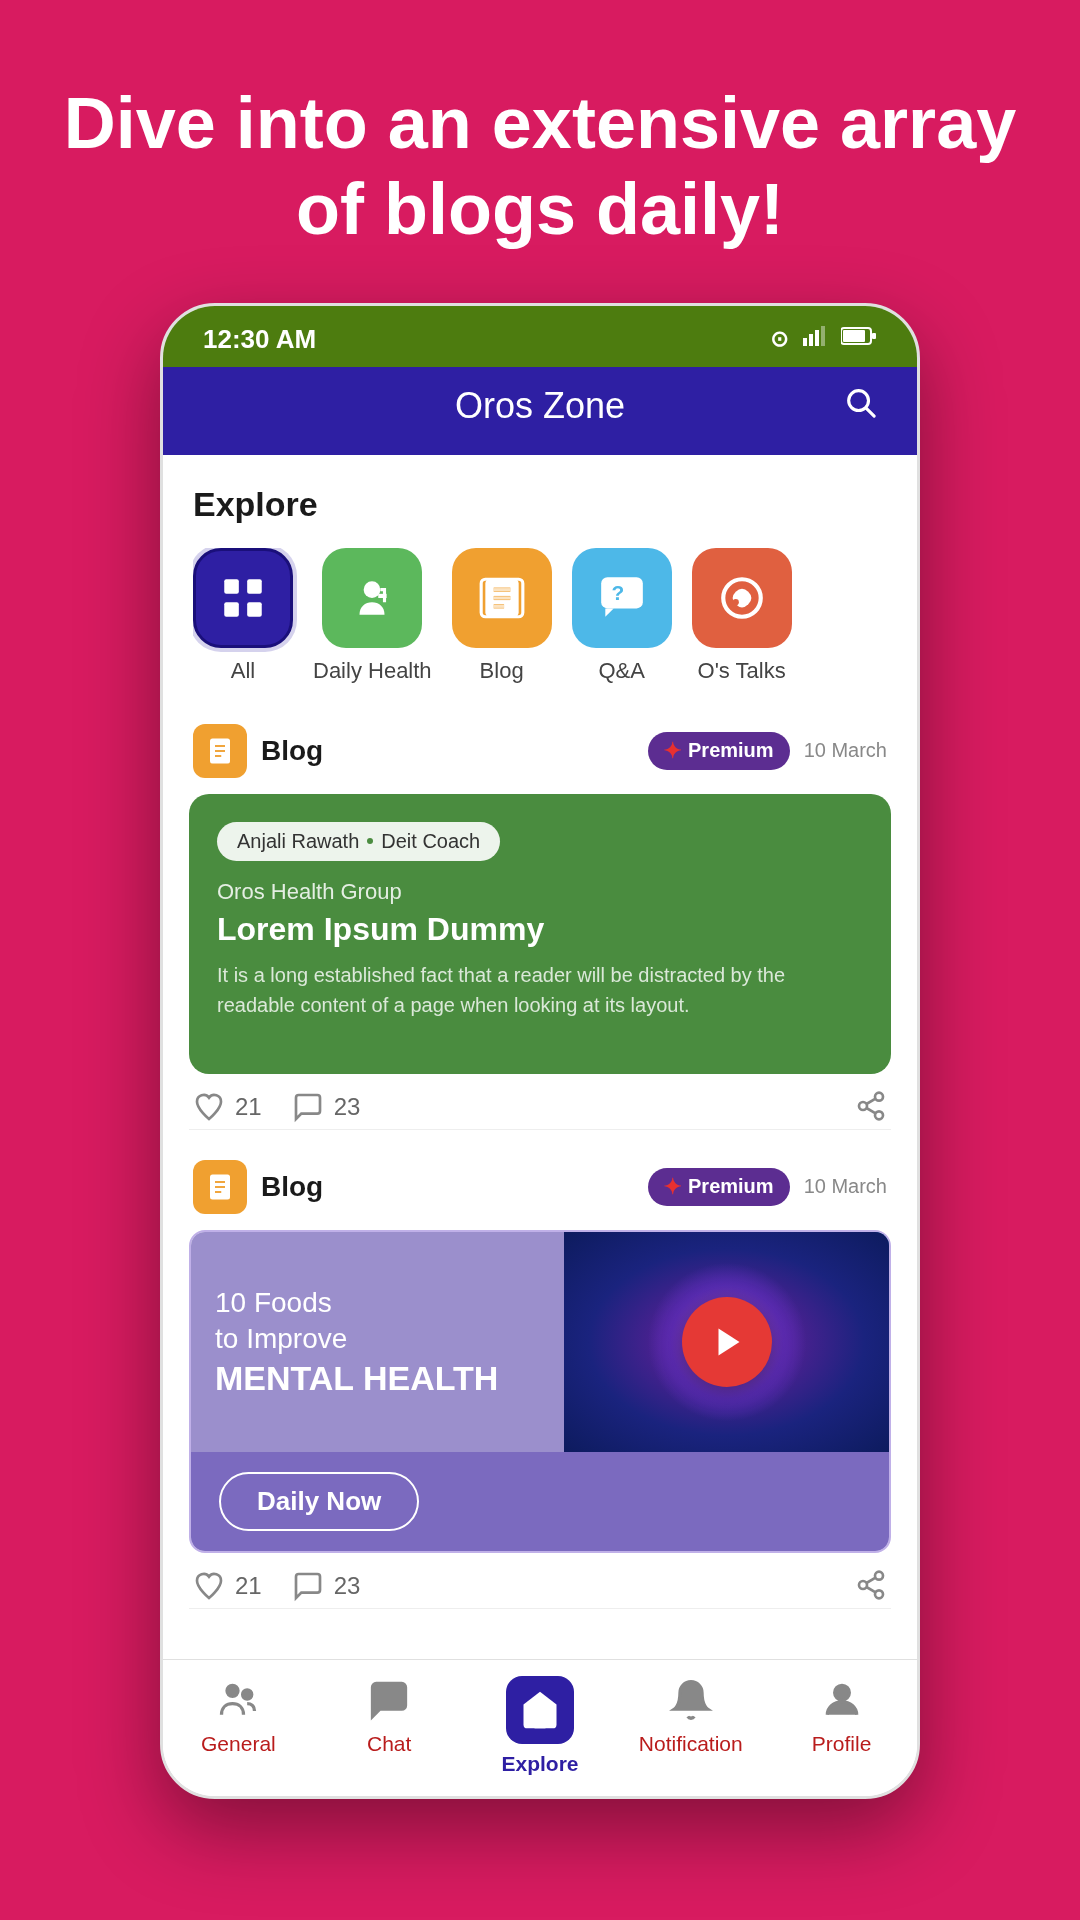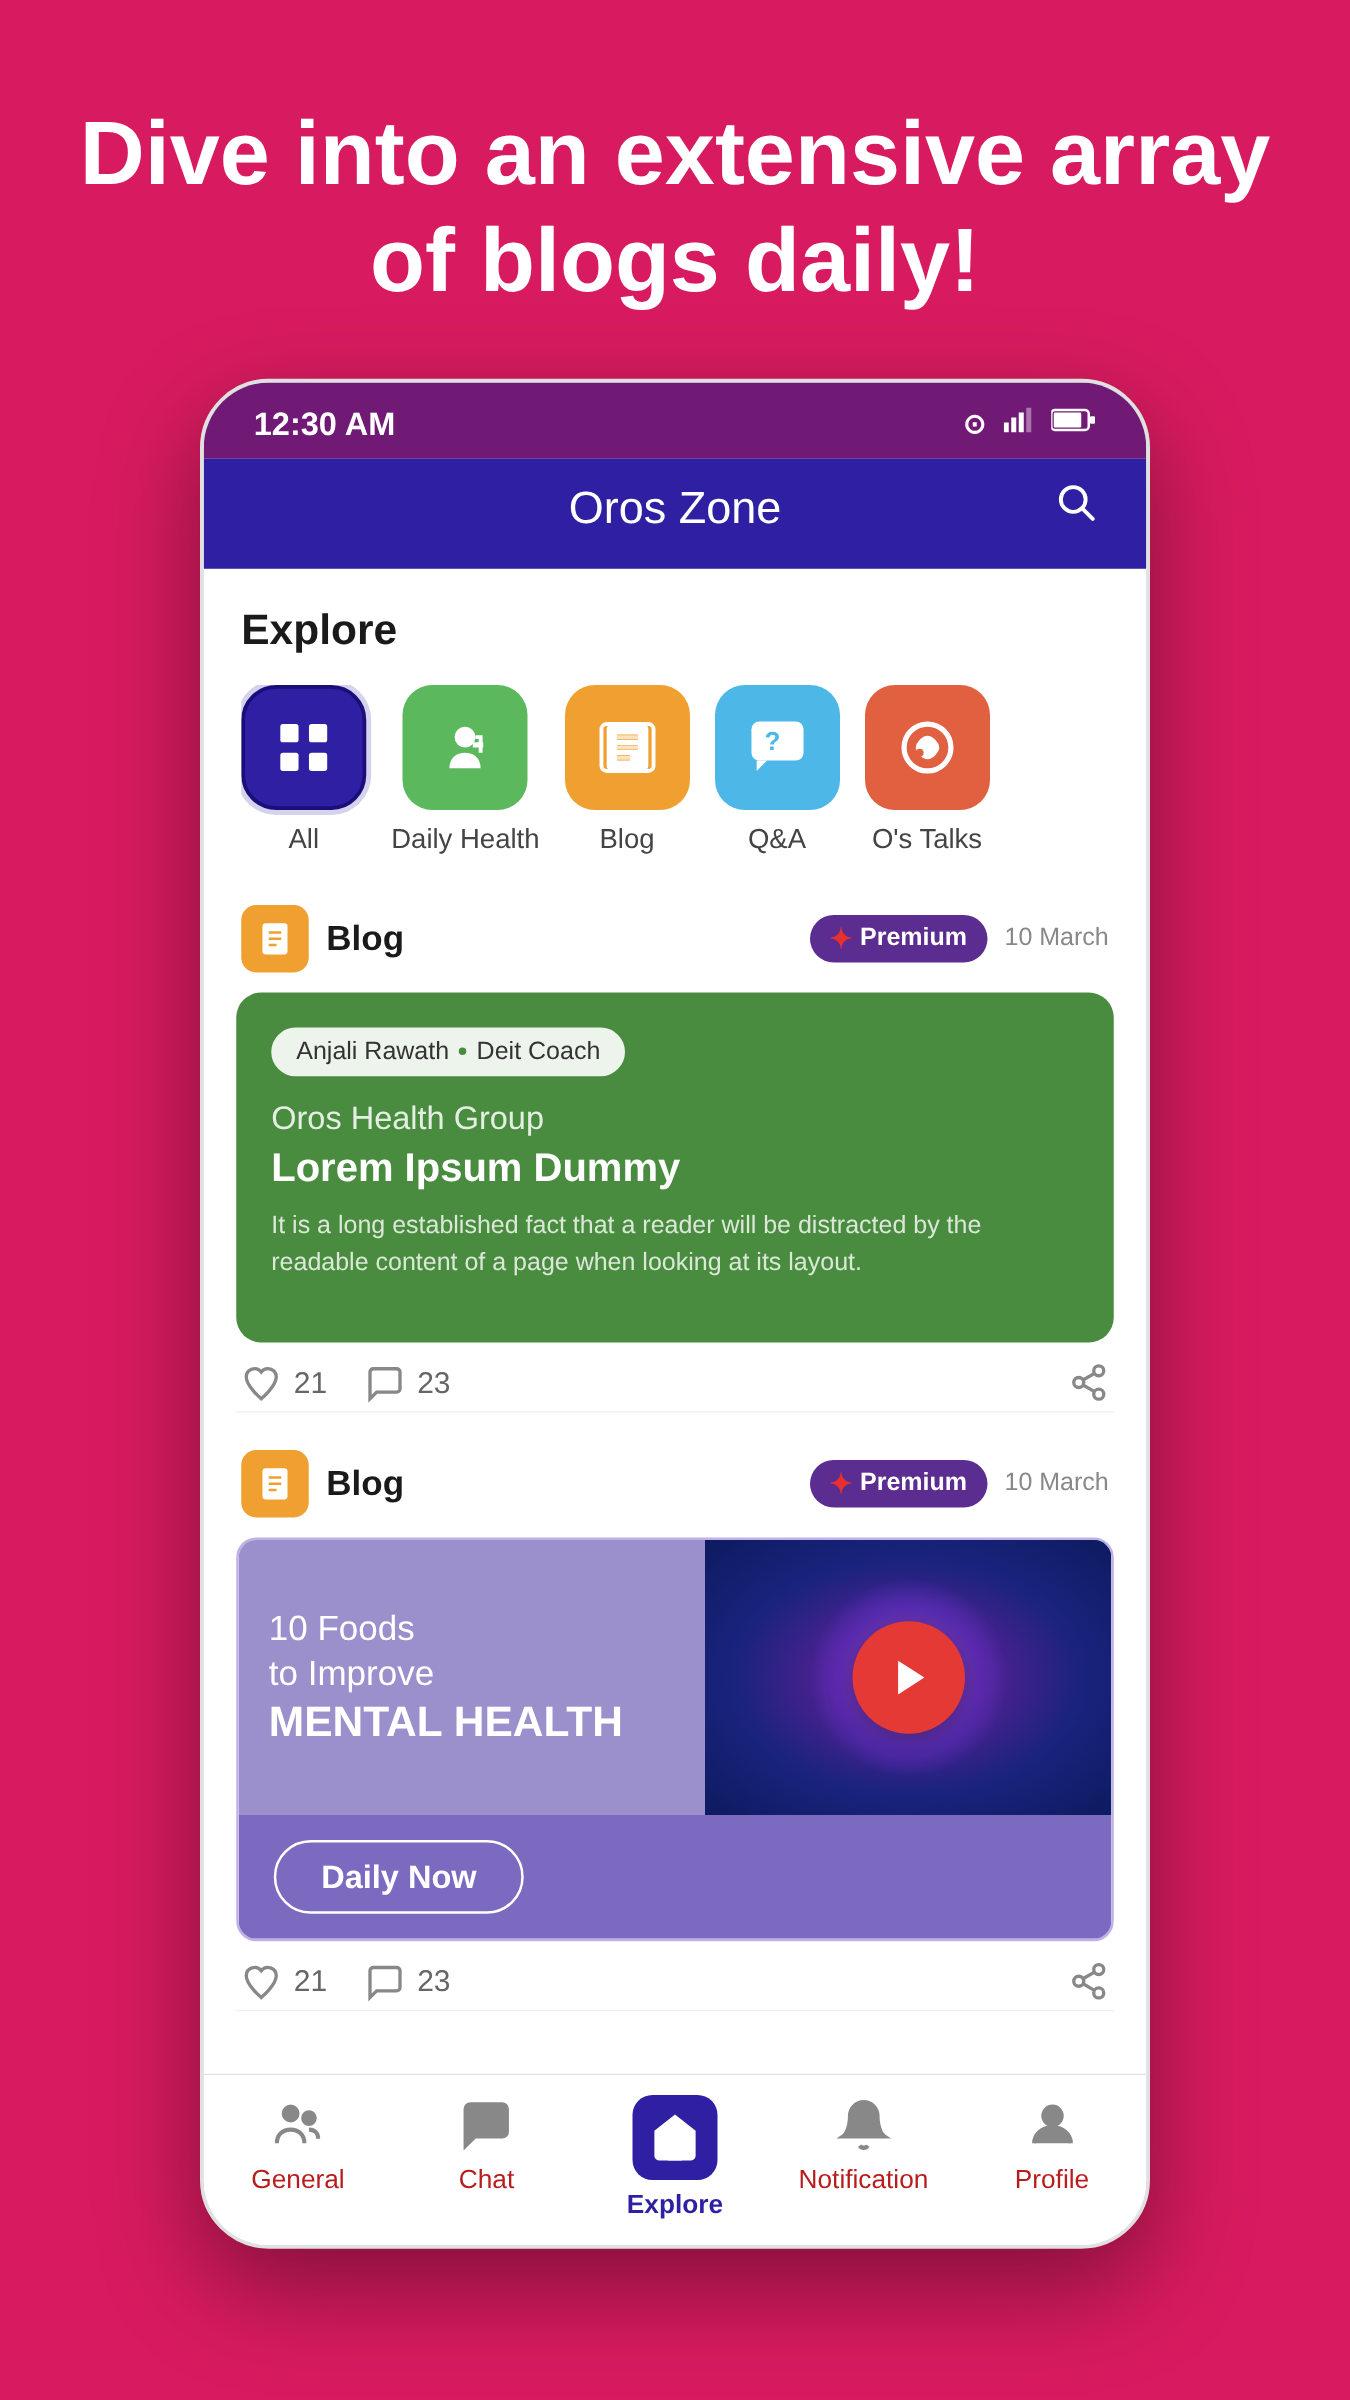--- a/index.html
+++ b/index.html
@@ -31,21 +31,21 @@
       width: 760px;
       background: #f2f2f7;
       border-radius: 55px;
       overflow: hidden;
       box-shadow: 0 30px 80px rgba(0,0,0,0.4);
       border: 3px solid #e0e0e0;
     }
 
     
     .status-bar {
-      background: #701a75;
+      background: #4d7c0f;
       padding: 18px 40px 12px;
       display: flex;
       justify-content: space-between;
       align-items: center;
       color: white;
       font-size: 26px;
       font-weight: 600;
     }
     .status-icons {
       display: flex;
@@ -230,21 +230,21 @@
     }
     .dot {
       width: 6px;
       height: 6px;
       background: #4a8c3f;
       border-radius: 50%;
       display: inline-block;
     }
     .blog-group {
       color: rgba(255,255,255,0.85);
-      font-size: 26px;
+      font-size: 22px;
       margin-bottom: 6px;
     }
     .blog-title {
       color: white;
       font-size: 32px;
       font-weight: 700;
       margin-bottom: 12px;
     }
     .blog-excerpt {
       color: rgba(255,255,255,0.8);

